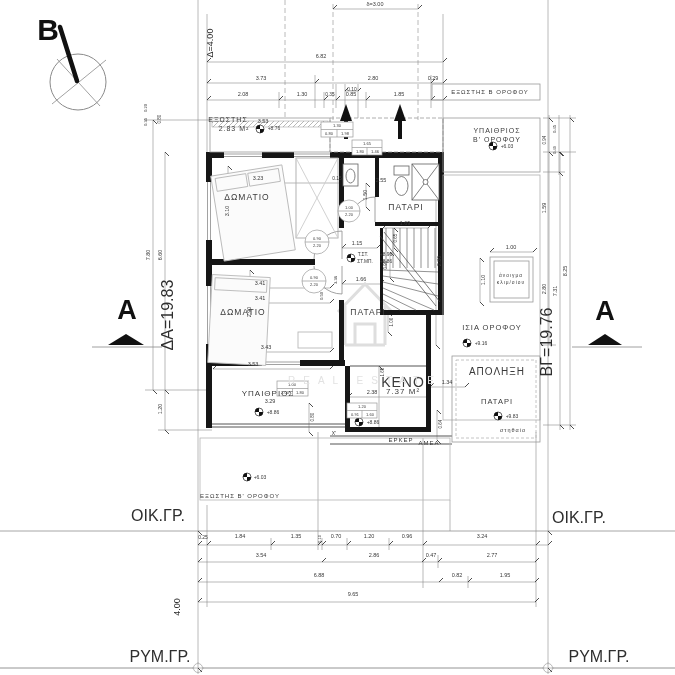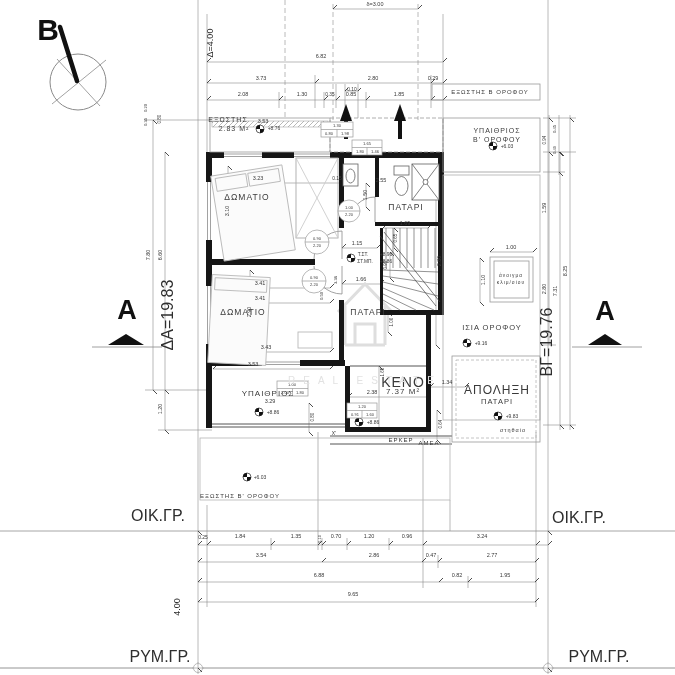--- a/index.html
+++ b/index.html
@@ -400,21 +400,21 @@
   <div class="lbl room" style="left:497px;top:130px;font-size:7px">ΥΠΑΙΘΡΙΟΣ</div>
   <div class="lbl room" style="left:497px;top:139px;font-size:7px">Β' ΟΡΟΦΟΥ</div>
   <div class="lbl room" style="left:247px;top:197px;font-size:8.5px">ΔΩΜΑΤΙΟ</div>
   <div class="lbl room" style="left:406px;top:207px;font-size:8.5px">ΠΑΤΑΡΙ</div>
   <div class="lbl room" style="left:243px;top:312px;font-size:8.5px">ΔΩΜΑΤΙΟ</div>
   <div class="lbl room" style="left:368px;top:312px;font-size:8.5px">ΠΑΤΑΡΙ</div>
   <div class="lbl room" style="left:403px;top:382px;font-size:14px">ΚΕΝΟ</div>
   <div class="lbl room" style="left:403px;top:392px;font-size:8px">7.37 Μ²</div>
   <div class="lbl room" style="left:268px;top:394px;font-size:8px">ΥΠΑΙΘΡΙΟΣ</div>
   <div class="lbl room" style="left:492px;top:328px;font-size:7.5px">ΙΣΙΑ ΟΡΟΦΟΥ</div>
-  <div class="lbl room" style="left:497px;top:390px;font-size:12px">ΑΠΟΛΗΞΗ</div>
+  <div class="lbl room" style="left:497px;top:372px;font-size:10px">ΑΠΟΛΗΞΗ</div>
   <div class="lbl room" style="left:497px;top:402px;font-size:7.5px">ΠΑΤΑΡΙ</div>
   <div class="lbl room" style="left:513px;top:431px;font-size:5.5px">στηθαίο</div>
   <div class="lbl room" style="left:401px;top:440px;font-size:6px">ΕΡΚΕΡ</div>
   <div class="lbl room" style="left:429px;top:443px;font-size:6px">ΑΜΕΑ</div>
   <div class="lbl room" style="left:511px;top:276px;font-size:4.8px">άνοιγμα</div>
   <div class="lbl room" style="left:511px;top:283px;font-size:4.8px">κλιμ/σίου</div>
   <div class="lbl room" style="left:240px;top:496px;font-size:6px">ΕΞΩΣΤΗΣ Β' ΟΡΟΦΟΥ</div>
 
   <div class="lbl wm2" style="left:365px;top:381px;font-size:10px">REAL ESTATE</div>
 

